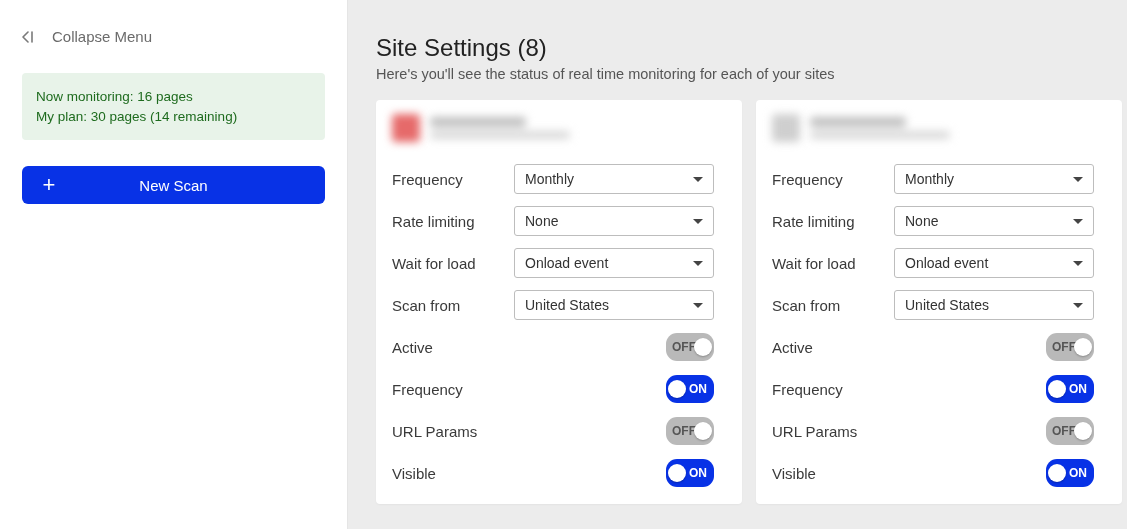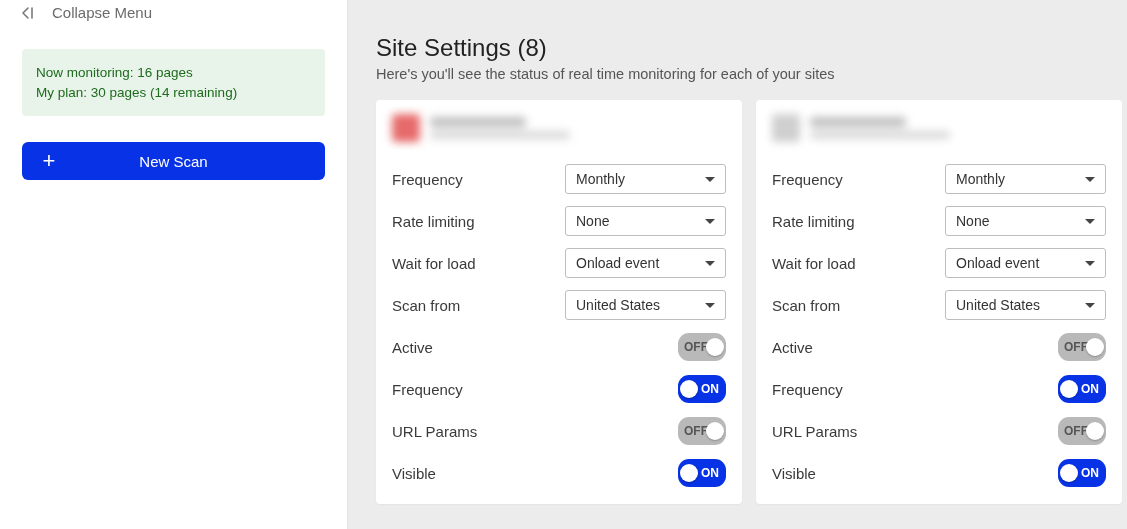--- a/index.html
+++ b/index.html
@@ -19,21 +19,21 @@
     width: 348px;
     background: #ffffff;
     border-right: 1px solid #e5e5e5;
     display: flex;
     flex-direction: column;
   }
   .sb-top {
     display: flex;
     align-items: center;
     gap: 14px;
-    padding: 4px 22px 8px 22px;
+    padding: 28px 22px 8px 22px;
     color: #6b6b6b;
     font-size: 15px;
   }
   .collapse-icon {
     width: 16px; height: 16px;
     display: inline-flex; align-items: center; justify-content: center;
     color: #7a7a7a; font-size: 16px; line-height:1;
   }
   .plan-box {
     margin: 20px 22px 0 22px;
@@ -112,21 +112,21 @@
   .cards {
     display: flex;
     gap: 14px;
     margin-top: 18px;
   }
   .card {
     background: #ffffff;
     border-radius: 4px;
     box-shadow: 0 1px 2px rgba(0,0,0,0.04);
     width: 366px;
-    padding: 14px 16px 10px 16px;
+    padding: 14px 28px 10px 16px;
     flex-shrink: 0;
   }
   .card-header {
     display: flex;
     align-items: center;
     gap: 10px;
     margin-bottom: 16px;
   }
   .blur-ico {
     width: 28px; height: 28px; border-radius: 4px;
@@ -143,21 +143,21 @@
     justify-content: space-between;
     align-items: center;
     min-height: 42px;
     padding: 2px 0;
   }
   .row-label {
     font-size: 15px;
     color: #3a3a3a;
   }
   .sel {
-    width: 161px;
+    width: 200px;
     height: 30px;
     border: 1px solid #bdbdbd;
     border-radius: 3px;
     background: #fff;
     display: flex;
     align-items: center;
     justify-content: space-between;
     padding: 0 10px;
     font-size: 14px;
     color: #333;

